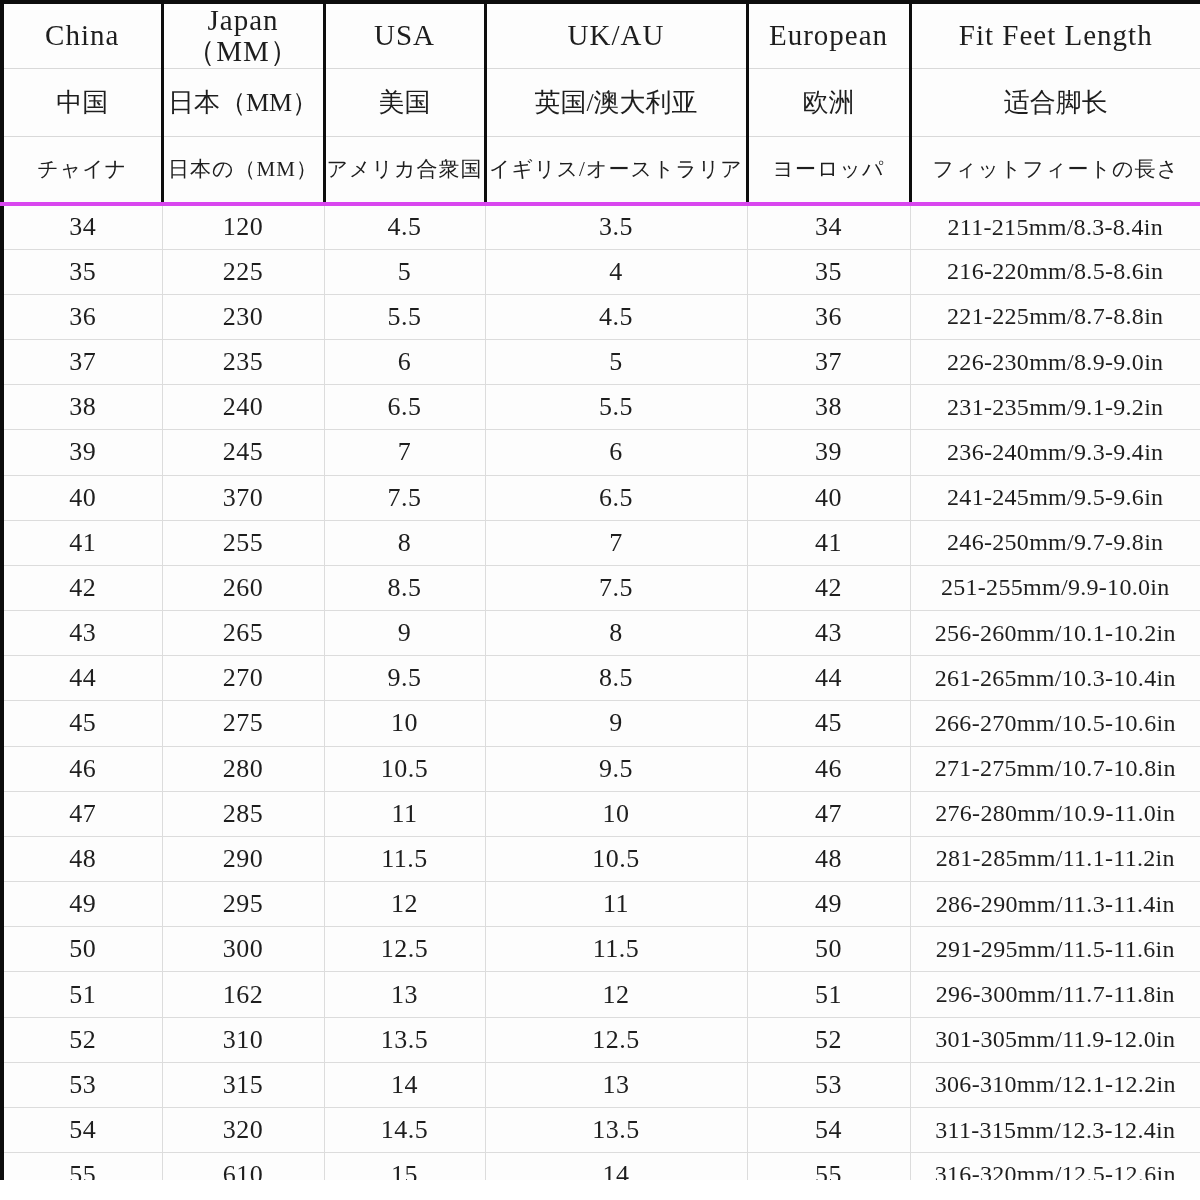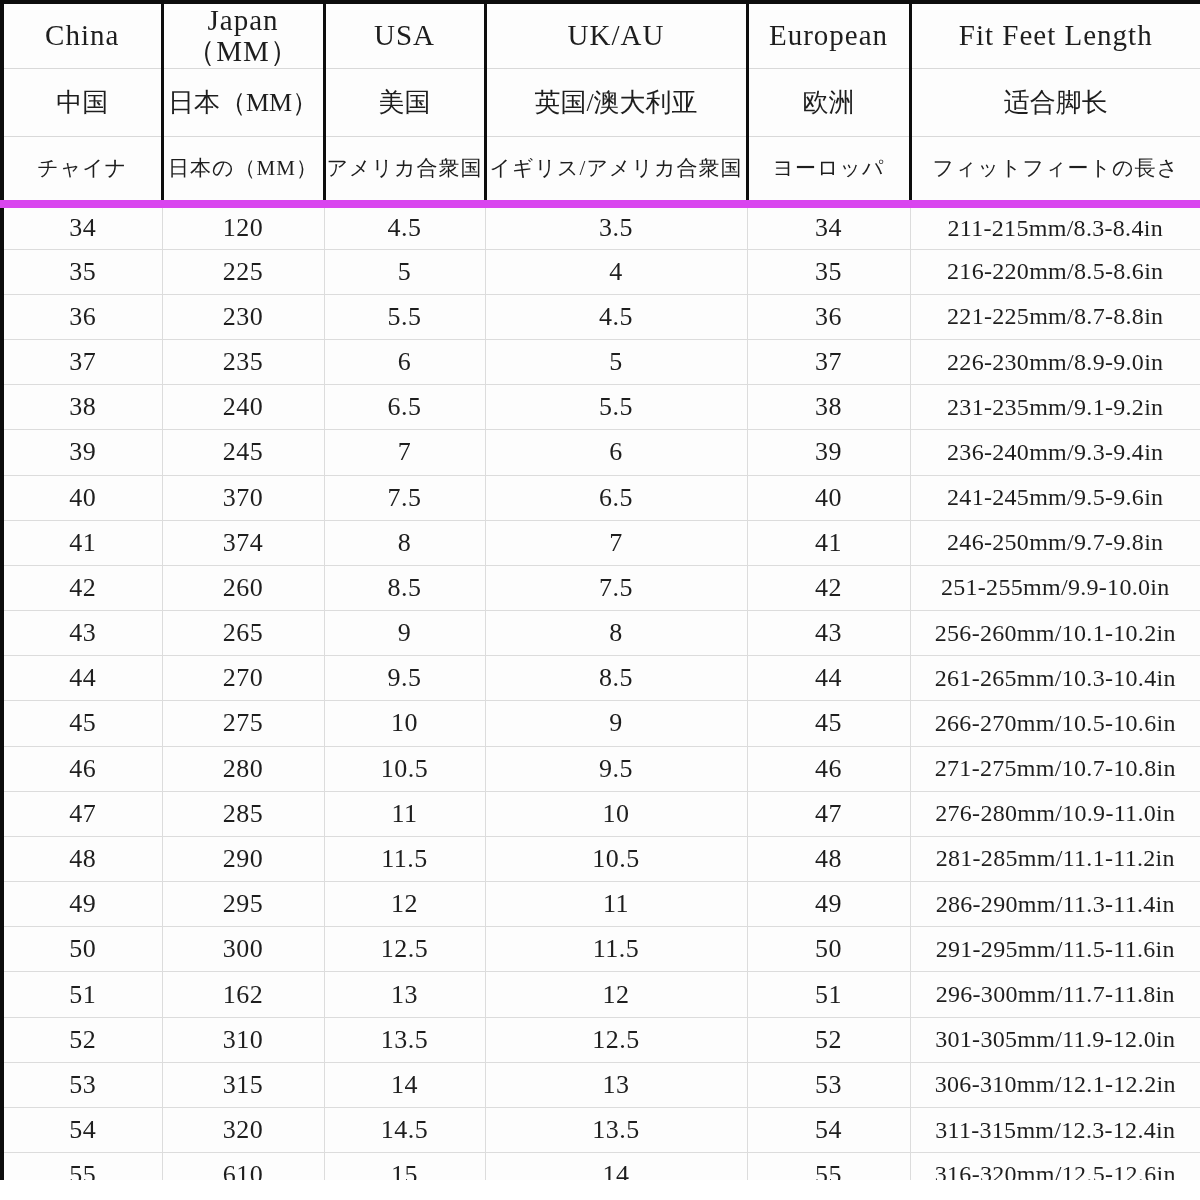--- a/index.html
+++ b/index.html
@@ -41,21 +41,21 @@
     padding: 0;
   }
   thead tr.row-en  { height: 66px; }
   thead tr.row-zh  { height: 68px; }
   thead tr.row-ja  { height: 68px; }
   thead tr.row-en td { font-size: 29px; letter-spacing: 1px; }
   thead tr.row-en td.hdr-japan { font-size: 29px; line-height: 1.05; margin-top: 30px; }
   thead tr.row-zh td { font-size: 26px; }
   thead tr.row-ja td { font-size: 21px; letter-spacing: 1px; }
   thead tr.row-ja   { border-bottom: 4px solid #0d0d0d; }
-  thead tr.row-ja td { border-bottom: 8px solid #d946ef; }
+  thead tr.row-ja td { border-bottom: 4px solid #d946ef; }
 
   tbody td {
     border: 1px solid #dcdcdc;
     text-align: center;
     vertical-align: middle;
     font-size: 26px;
     padding: 0;
     letter-spacing: 0.5px;
   }
   tbody td.col5 { font-size: 24px; letter-spacing: 0.3px; }
@@ -89,21 +89,21 @@
         <td>日本（MM）</td>
         <td>美国</td>
         <td>英国/澳大利亚</td>
         <td>欧洲</td>
         <td>适合脚长</td>
       </tr>
       <tr class="row-ja">
         <td>チャイナ</td>
         <td>日本の（MM）</td>
         <td>アメリカ合衆国</td>
-        <td>イギリス/アメリカ合衆国</td>
+        <td>イギリス/オーストラリア</td>
         <td>ヨーロッパ</td>
         <td>フィットフィートの長さ</td>
       </tr>
     </thead>
     <tbody>
         <tr>
           <td class="col0">34</td>
           <td class="col1">120</td>
           <td class="col2">4.5</td>
           <td class="col3">3.5</td>
@@ -153,21 +153,21 @@
         <tr>
           <td class="col0">40</td>
           <td class="col1">370</td>
           <td class="col2">7.5</td>
           <td class="col3">6.5</td>
           <td class="col4">40</td>
           <td class="col5">241-245mm/9.5-9.6in</td>
         </tr>
         <tr>
           <td class="col0">41</td>
-          <td class="col1">374</td>
+          <td class="col1">255</td>
           <td class="col2">8</td>
           <td class="col3">7</td>
           <td class="col4">41</td>
           <td class="col5">246-250mm/9.7-9.8in</td>
         </tr>
         <tr>
           <td class="col0">42</td>
           <td class="col1">260</td>
           <td class="col2">8.5</td>
           <td class="col3">7.5</td>

